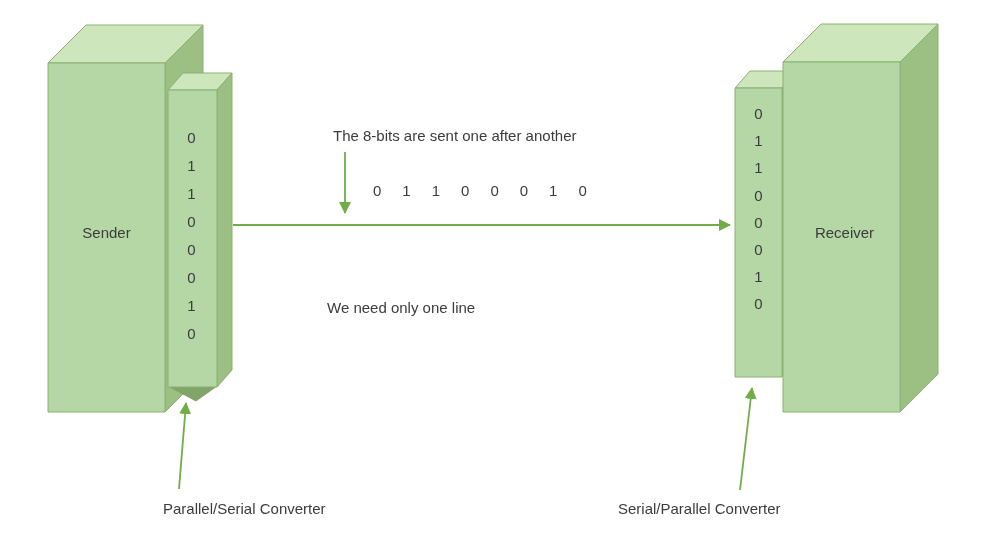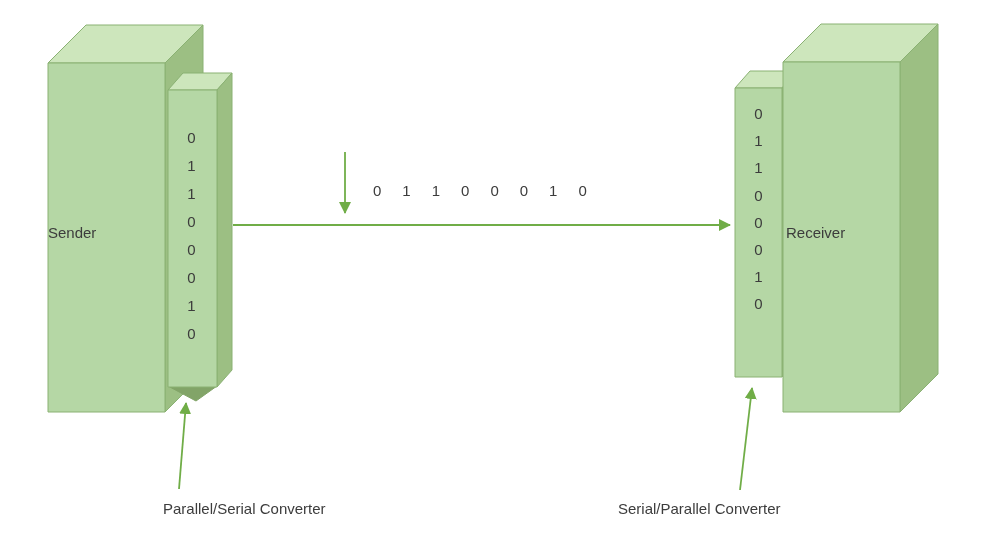--- a/index.html
+++ b/index.html
@@ -28,20 +28,21 @@
   .arrow-thin  { stroke: var(--arrow-green); stroke-width: 1.8; fill: none; }
   .txt {
     position: absolute;
     color: var(--text);
     font-size: 15px;
     line-height: 1.2;
     white-space: nowrap;
   }
   .box-label {
     width: 117px;
+    text-align: center;
   }
   .bits-col {
     display: flex;
     flex-direction: column;
     align-items: center;
   }
   .bits-col span {
     display: block;
     text-align: center;
   }
@@ -126,30 +127,32 @@
       <span>0</span>
       <span>1</span>
       <span>1</span>
       <span>0</span>
       <span>0</span>
       <span>0</span>
       <span>1</span>
       <span>0</span>
     </div>
 
+  <div class="txt" style="left:333px; top:127px;">The 8-bits are sent one after another</div>
 
   <div class="txt bits-row" style="left:373px; top:182px;">
       <span>0</span>
       <span>1</span>
       <span>1</span>
       <span>0</span>
       <span>0</span>
       <span>0</span>
       <span>1</span>
       <span>0</span>
     </div>
 
+  <div class="txt" style="left:327px; top:299px;">We need only one line</div>
 
   <div class="txt" style="left:618px; top:500px;">Serial/Parallel Converter</div>
 
   <div class="txt" style="left:163px; top:500px;">Parallel/Serial Converter</div>
 
 </div>
 
 </body></html>

